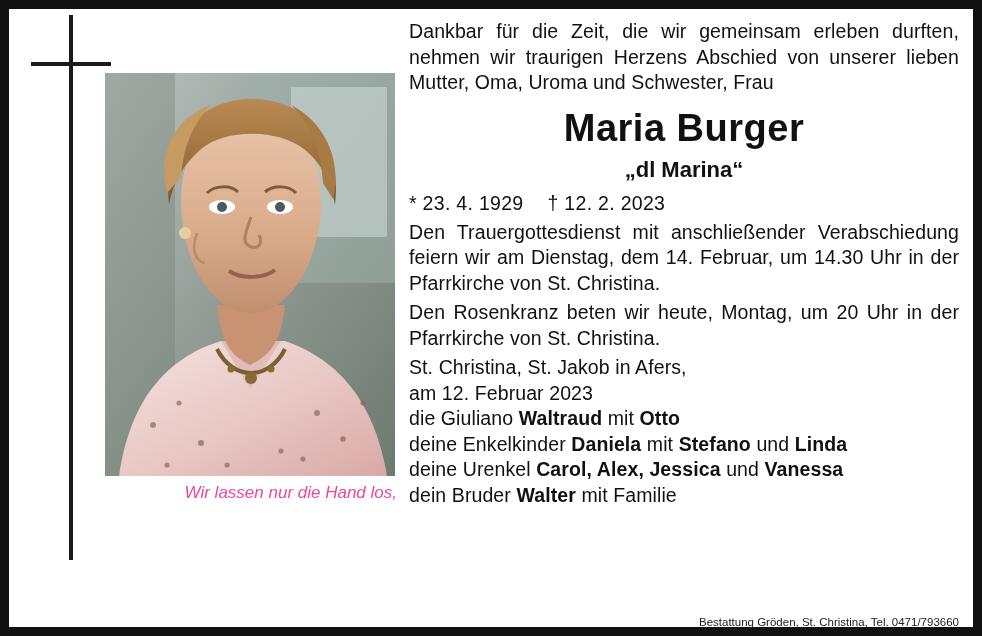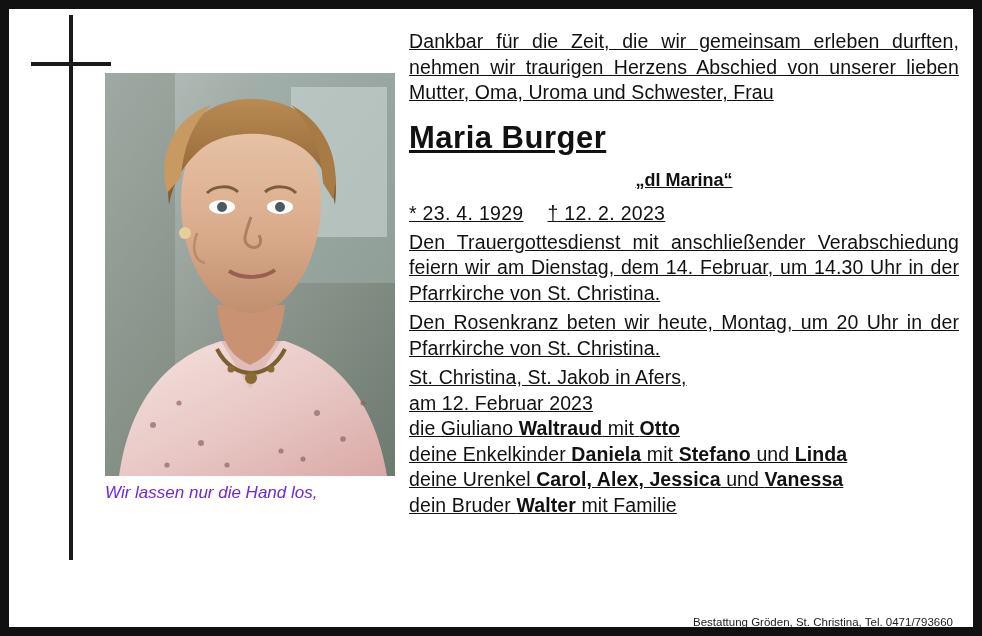--- a/index.html
+++ b/index.html
@@ -68,55 +68,55 @@
     overflow: hidden;
     background: #8a8f86;
   }
   .photo svg { display: block; }
 
   .photo-caption {
     position: absolute;
     left: 96px;
     top: 472px;
     width: 292px;
-    text-align: left;
+    text-align: right;
     font-style: italic;
     font-size: 17px;
     line-height: 23px;
-    color: #6d28d9;
+    color: #ec4899;
   }
 
   
   .col {
     position: absolute;
     left: 400px;
-    top: 20px;
+    top: 10px;
     width: 550px;
-    text-decoration: underline;
   }
   .para {
     font-size: 19.5px;
     line-height: 25.5px;
     color: #111111;
     letter-spacing: 0.1px;
   }
   .justify {
     text-align: justify;
     text-align-last: left;
   }
   .name {
-    font-size: 31px;
+    text-align: center;
+    font-size: 38px;
     font-weight: bold;
     line-height: 52px;
     margin-top: 6px;
     letter-spacing: 0.5px;
   }
   .nickname {
     text-align: center;
-    font-size: 18px;
+    font-size: 22px;
     font-weight: bold;
     line-height: 28px;
     margin-top: 2px;
   }
   .dates {
     text-align: left;
     font-size: 19.5px;
     line-height: 26px;
     margin-top: 6px;
     letter-spacing: 0.3px;
@@ -132,21 +132,21 @@
     left: 112px;
     top: 558px;
     width: 840px;
     font-size: 19.5px;
     line-height: 25.5px;
     text-align: justify;
     text-align-last: left;
   }
   .credit {
     position: absolute;
-    right: 20px;
+    right: 14px;
     top: 607px;
     font-size: 11.5px;
     color: #222222;
     text-align: right;
   }
 </style>
 </head>
 <body>
 
 <div class="page">

